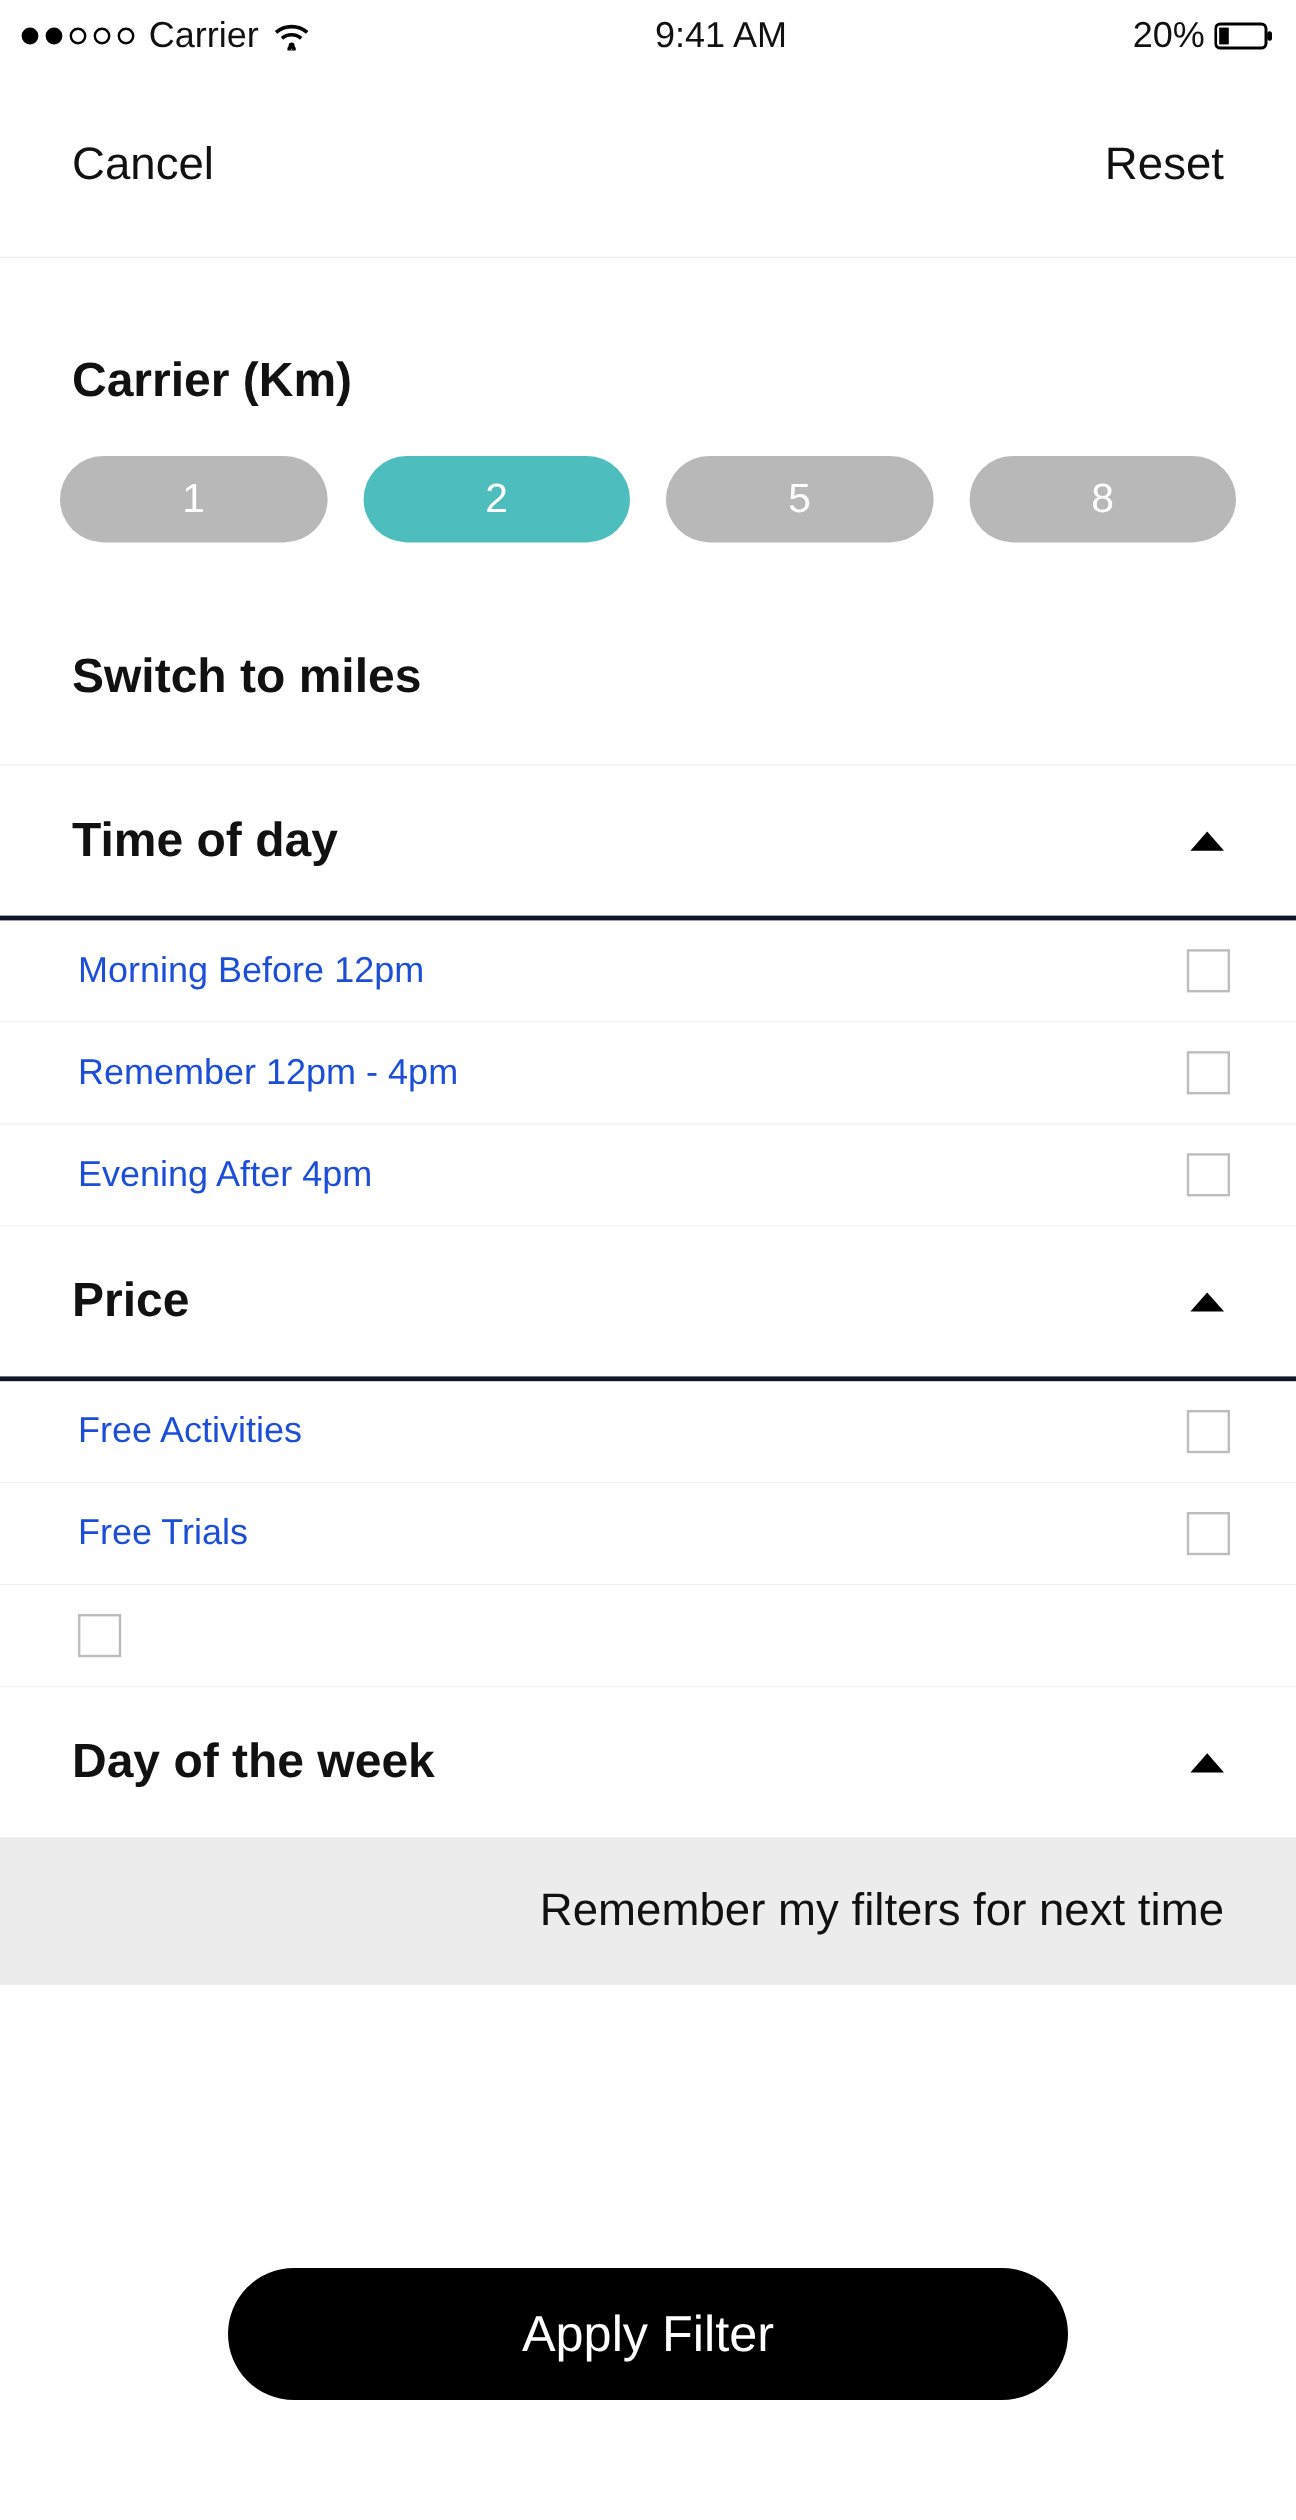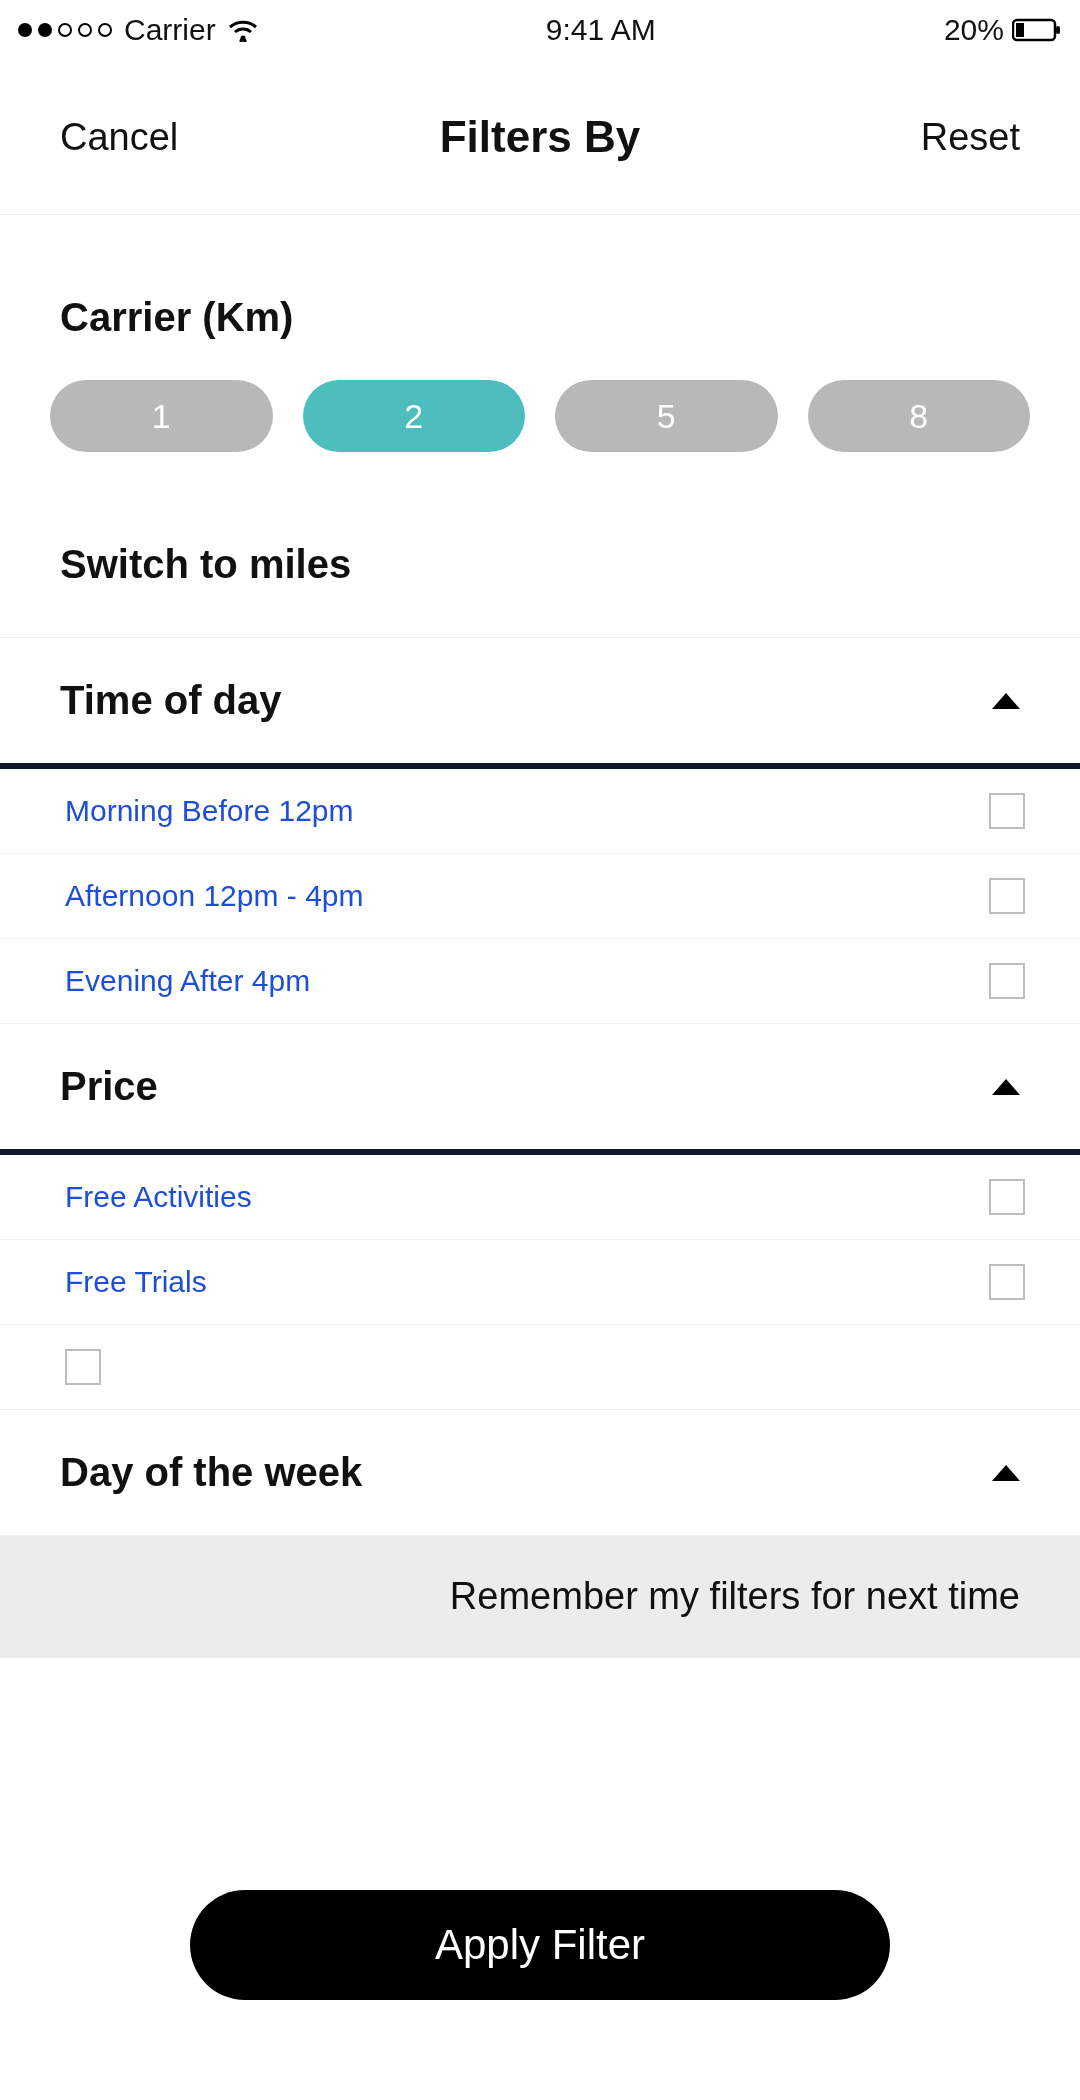--- a/index.html
+++ b/index.html
@@ -73,21 +73,21 @@
       font-size: 40px;
       font-weight: 700;
       border-bottom: 1px solid #eee;
     }
     
     .section-header {
       display: flex;
       align-items: center;
       justify-content: space-between;
       padding: 40px 60px;
-      border-bottom: 6px solid #0f172a;
+      border-bottom: 4px solid #0f172a;
     }
     .section-header.no-border { border-bottom: none; }
     .section-title { font-size: 40px; font-weight: 700; }
     .chevron-up {
       width: 0; height: 0;
       border-left: 14px solid transparent;
       border-right: 14px solid transparent;
       border-bottom: 16px solid #000;
     }
     
@@ -159,21 +159,20 @@
     <svg class="battery-icon" viewBox="0 0 50 24">
       <rect x="1" y="2" width="42" height="20" rx="4" fill="none" stroke="#000" stroke-width="2.5"></rect>
       <rect x="44" y="8" width="4" height="8" rx="2" fill="#000"></rect>
       <rect x="4" y="5" width="8" height="14" fill="#000"></rect>
     </svg>
   </div>
 </div>
 
 <div class="nav-header">
   <div class="nav-left">Cancel</div>
-  <div class="nav-title">Filters By</div>
   <div class="nav-right">Reset</div>
 </div>
 
 <div class="section-heading">Carrier (Km)</div>
 <div class="pills">
   <div class="pill">1</div>
   <div class="pill active">2</div>
   <div class="pill">5</div>
   <div class="pill">8</div>
 </div>
@@ -182,21 +181,21 @@
 
 <div class="section-header">
   <span class="section-title">Time of day</span>
   <span class="chevron-up"></span>
 </div>
 <div class="check-row">
   <span class="check-label">Morning Before 12pm</span>
   <span class="checkbox"></span>
 </div>
 <div class="check-row">
-  <span class="check-label">Afternoon 12pm - 4pm</span>
+  <span class="check-label">Remember 12pm - 4pm</span>
   <span class="checkbox"></span>
 </div>
 <div class="check-row">
   <span class="check-label">Evening After 4pm</span>
   <span class="checkbox"></span>
 </div>
 
 <div class="section-header">
   <span class="section-title">Price</span>
   <span class="chevron-up"></span>

